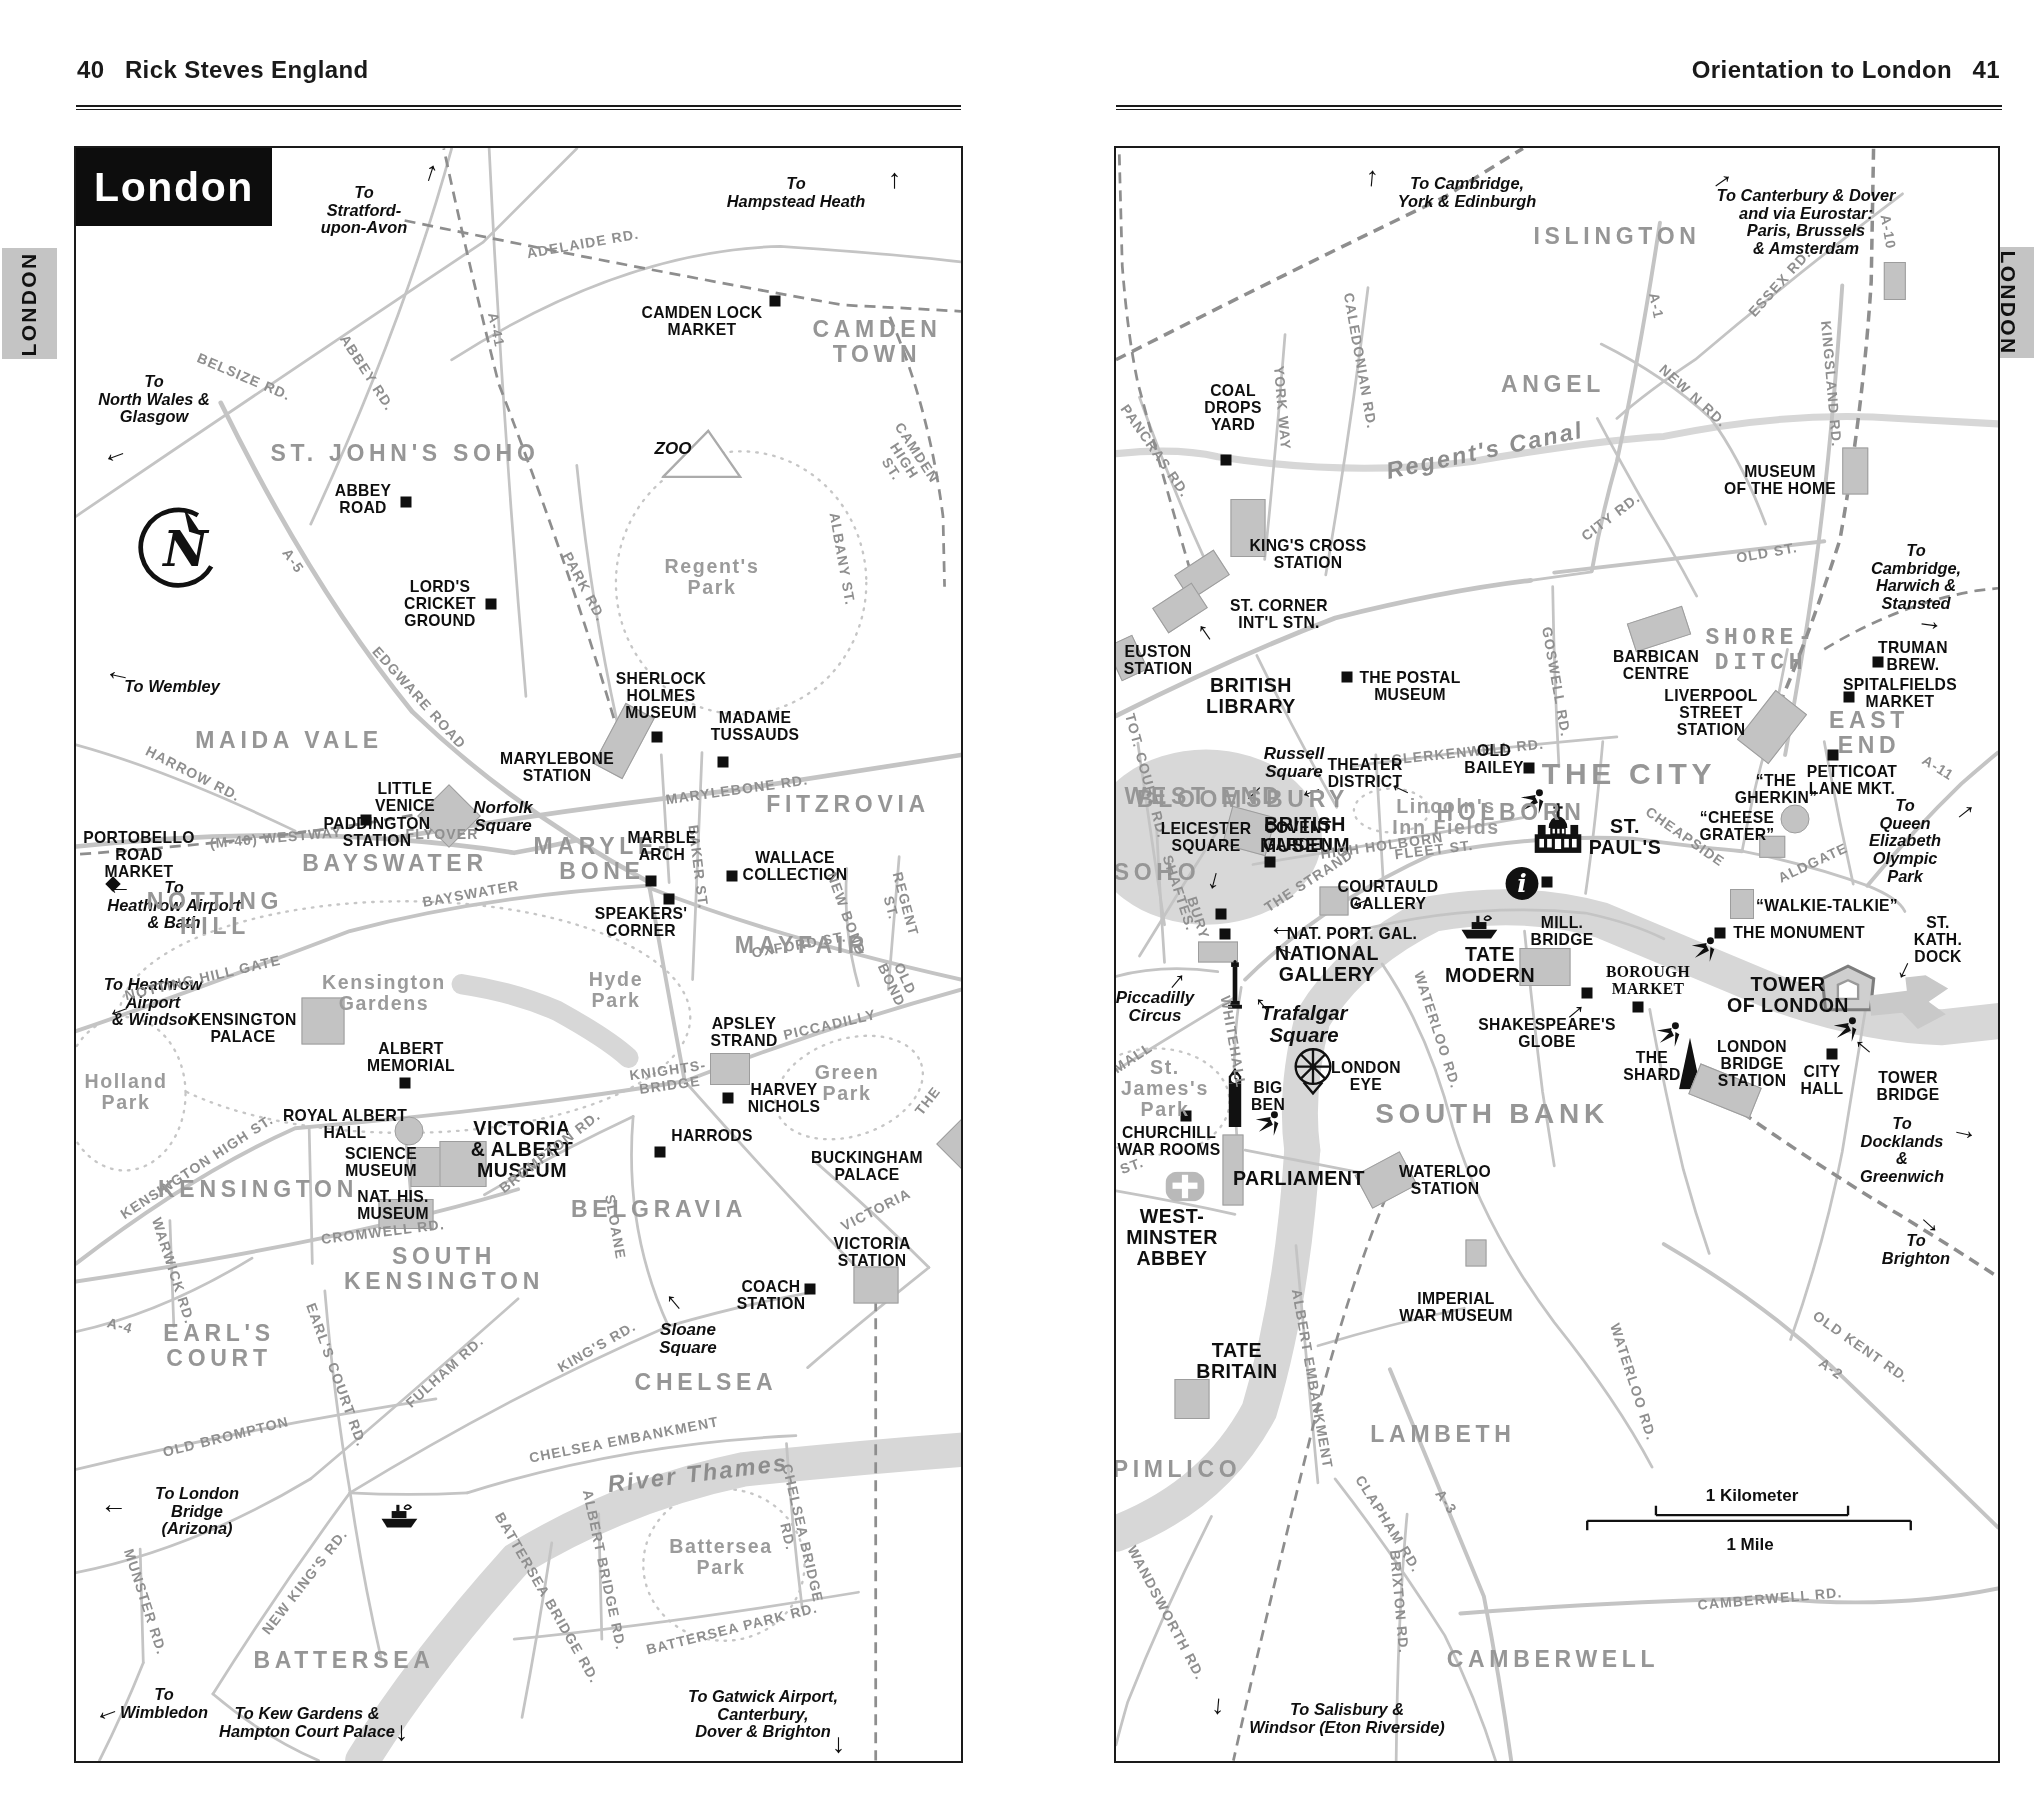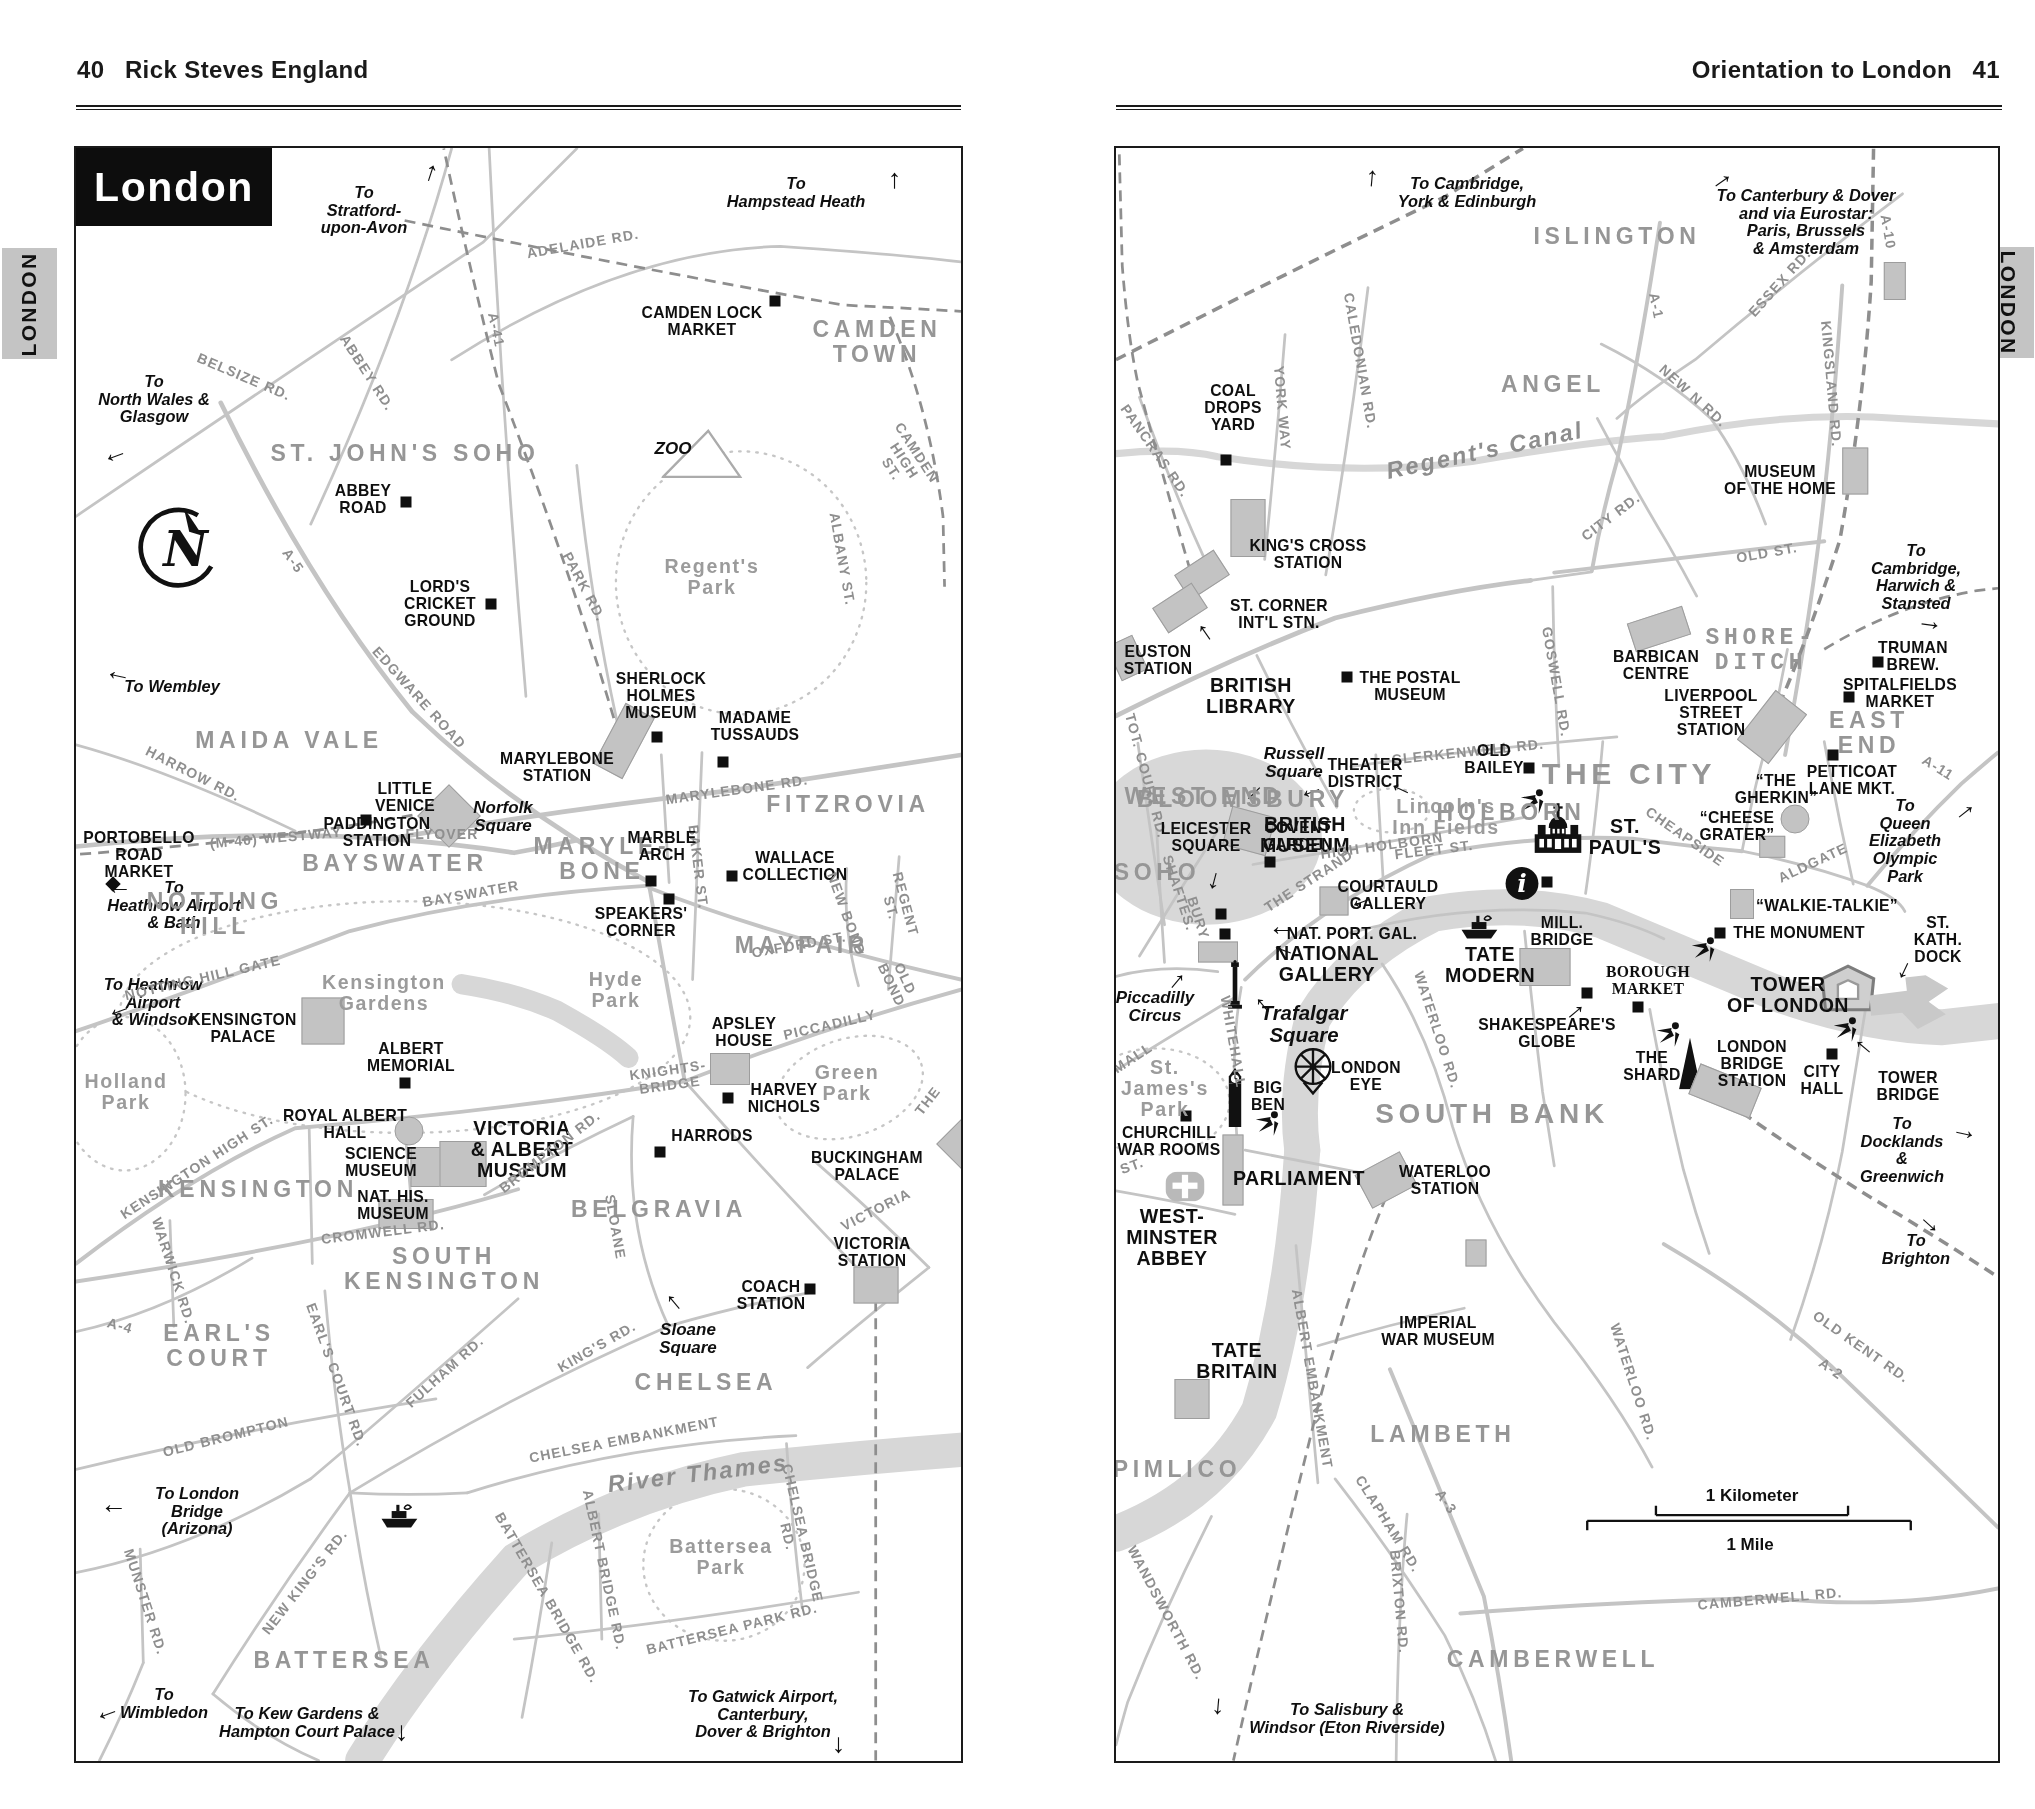--- a/index.html
+++ b/index.html
@@ -253,21 +253,21 @@
       <div class="lbl park" style="left: 308px; top: 845px; transform: translate(-50%, -50%) rotate(0deg);">Kensington
 Gardens</div>
       <div class="lbl park" style="left: 540px; top: 842px; transform: translate(-50%, -50%) rotate(0deg);">Hyde
 Park</div>
       <div class="lbl poi" style="left: 335px; top: 910px; transform: translate(-50%, -50%) rotate(0deg);">ALBERT
 MEMORIAL</div>
       <div class="lbl park" style="left: 50px; top: 944px; transform: translate(-50%, -50%) rotate(0deg);">Holland
 Park</div>
       <div class="lbl road" style="left: 754px; top: 877px; transform: translate(-50%, -50%) rotate(-13deg);">PICCADILLY</div>
       <div class="lbl poi" style="left: 668px; top: 885px; transform: translate(-50%, -50%) rotate(0deg);">APSLEY
-HOUSE</div>
+STRAND</div>
       <div class="lbl road" style="left: 593px; top: 930px; transform: translate(-50%, -50%) rotate(-8deg);">KNIGHTS-
 BRIDGE</div>
       <div class="lbl park" style="left: 771px; top: 935px; transform: translate(-50%, -50%) rotate(0deg);">Green
 Park</div>
       <div class="lbl road" style="left: 852px; top: 953px; transform: translate(-50%, -50%) rotate(-52deg);">THE</div>
       <div class="lbl road" style="left: 121px; top: 1019px; transform: translate(-50%, -50%) rotate(-33deg);">KENSINGTON HIGH ST.</div>
       <div class="lbl poi" style="left: 269px; top: 977px; transform: translate(-50%, -50%) rotate(0deg);">ROYAL ALBERT
 HALL</div>
       <div class="lbl poi" style="left: 708px; top: 951px; transform: translate(-50%, -50%) rotate(0deg);">HARVEY
 NICHOLS</div>
@@ -691,21 +691,21 @@
       <div class="lbl dist" style="left: 376px; top: 966px; transform: translate(-50%, -50%) rotate(0deg); font-size: 28px;">SOUTH BANK</div>
       <div class="lbl note" style="left: 786px; top: 1002px; transform: translate(-50%, -50%) rotate(0deg);">To Docklands
 &amp; Greenwich</div>
       <div class="lbl road" style="left: 15.7px; top: 1018px; transform: translate(-50%, -50%) rotate(-20deg);">ST.</div>
       <div class="lbl poib" style="left: 183px; top: 1031px; transform: translate(-50%, -50%) rotate(0deg);">PARLIAMENT</div>
       <div class="lbl poi" style="left: 329px; top: 1033px; transform: translate(-50%, -50%) rotate(0deg);">WATERLOO
 STATION</div>
       <div class="lbl poib" style="left: 56px; top: 1090px; transform: translate(-50%, -50%) rotate(0deg);">WEST-
 MINSTER
 ABBEY</div>
-      <div class="lbl poi" style="left: 322px; top: 1160px; transform: translate(-50%, -50%) rotate(0deg); margin-top: 24px;">IMPERIAL
+      <div class="lbl poi" style="left: 340px; top: 1160px; transform: translate(-50%, -50%) rotate(0deg);">IMPERIAL
 WAR MUSEUM</div>
       <div class="lbl note" style="left: 800px; top: 1102px; transform: translate(-50%, -50%) rotate(0deg);">To
 Brighton</div>
       <div class="lbl poib" style="left: 121px; top: 1213px; transform: translate(-50%, -50%) rotate(0deg);">TATE
 BRITAIN</div>
       <div class="lbl road" style="left: 196px; top: 1231px; transform: translate(-50%, -50%) rotate(80deg);">ALBERT EMBANKMENT</div>
       <div class="lbl dist" style="left: 327px; top: 1286px; transform: translate(-50%, -50%) rotate(0deg);">LAMBETH</div>
       <div class="lbl road" style="left: 517px; top: 1234px; transform: translate(-50%, -50%) rotate(72deg);">WATERLOO RD.</div>
       <div class="lbl road" style="left: 745px; top: 1199px; transform: translate(-50%, -50%) rotate(35deg);">OLD KENT RD.</div>
       <div class="lbl road" style="left: 715px; top: 1221px; transform: translate(-50%, -50%) rotate(35deg);">A-2</div>

